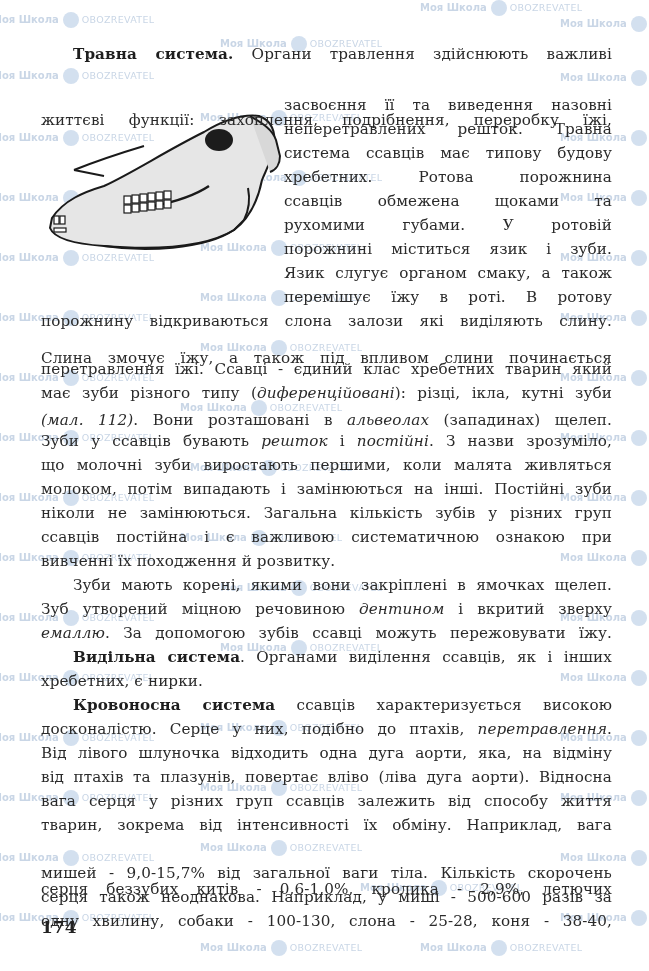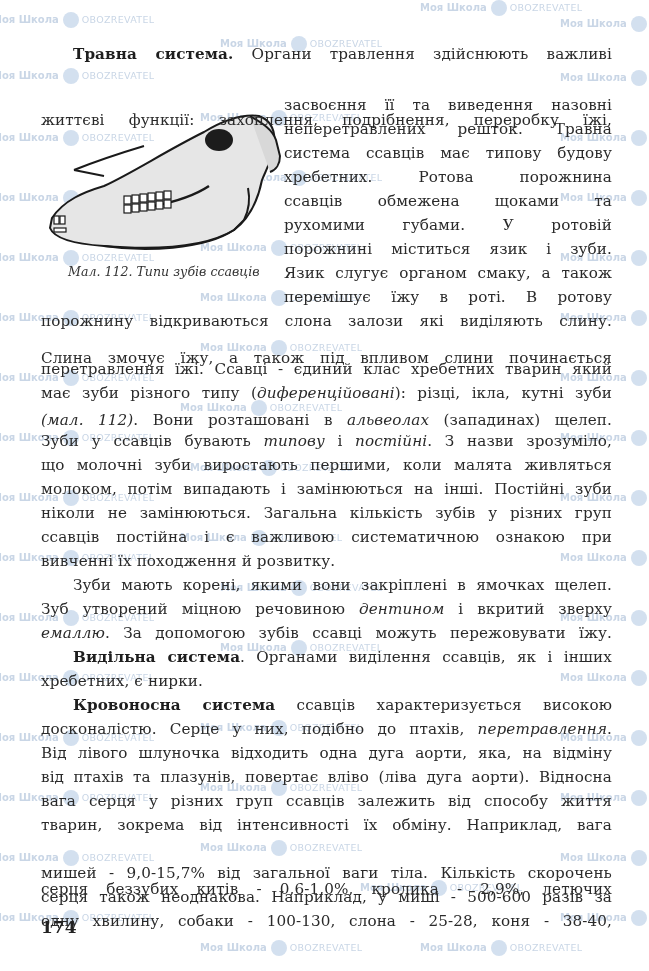--- a/index.html
+++ b/index.html
@@ -115,40 +115,39 @@
         <rect x="112" y="101" width="7" height="8"></rect>
         <rect x="120" y="100" width="7" height="8"></rect>
       <rect x="10" y="116" width="5" height="8"></rect>
         <rect x="16" y="116" width="5" height="8"></rect>
       <rect x="10" y="128" width="12" height="4"></rect>
     </g>
     <path d="M60,146 C100,152 160,150 190,130 L200,120 C205,110 206,98 204,88" stroke="#1a1a1a" stroke-width="2" fill="none"></path>
     <path d="M206,16 C216,22 228,28 232,40 L236,56 C236,64 232,70 226,72" stroke="#1a1a1a" stroke-width="2" fill="#d8d8d8"></path>
   </svg>
 
-  <div class="caption">Мал. 112. Типи зубів ссавців</div>
 
   <div id="lines">
       <div class="line indent" style="top: 44px;"><b>Травна система.</b><span> Органи травлення здійснюють важливі</span></div>
       <div class="line" style="top: 70px; margin-top: 40px;"><span>життєві функції: захоплення, подрібнення, переробку їжі,</span></div>
       <div class="line right" style="top: 95px;"><span>засвоєння її та виведення назовні</span></div>
       <div class="line right" style="top: 119px;"><span>неперетравлених решток. Травна</span></div>
       <div class="line right" style="top: 143px;"><span>система ссавців має типову будову</span></div>
       <div class="line right" style="top: 167px;"><span>хребетних. Ротова порожнина</span></div>
       <div class="line right" style="top: 191px;"><span>ссавців обмежена щоками та</span></div>
       <div class="line right" style="top: 215px;"><span>рухомими губами. У ротовій</span></div>
       <div class="line right" style="top: 239px;"><span>порожнині міститься язик і зуби.</span></div>
       <div class="line right" style="top: 263px;"><span>Язик слугує органом смаку, а також</span></div>
       <div class="line right" style="top: 287px;"><span>перемішує їжу в роті. В ротову</span></div>
       <div class="line" style="top: 311px;"><span>порожнину відкриваються слона залози які виділяють слину.</span></div>
       <div class="line" style="top: 335px; margin-top: 13px;"><span>Слина змочує їжу, а також під впливом слини починається</span></div>
       <div class="line" style="top: 359px;"><span>перетравлення їжі. Ссавці - єдиний клас хребетних тварин який</span></div>
       <div class="line" style="top: 383px;"><span>має зуби різного типу (</span><i>диференційовані</i><span>): різці, ікла, кутні зуби</span></div>
       <div class="line" style="top: 410px;"><i>(мал. 112)</i><span>. Вони розташовані в </span><i>альвеолах</i><span> (западинах) щелеп.</span></div>
-      <div class="line" style="top: 431px;"><span>Зуби у ссавців бувають </span><i>типову</i><span> і </span><i>постійні</i><span>. З назви зрозуміло,</span></div>
+      <div class="line" style="top: 431px;"><span>Зуби у ссавців бувають </span><i>решток</i><span> і </span><i>постійні</i><span>. З назви зрозуміло,</span></div>
       <div class="line" style="top: 455px;"><span>що молочні зуби виростають першими, коли малята живляться</span></div>
       <div class="line" style="top: 479px;"><span>молоком, потім випадають і замінюються на інші. Постійні зуби</span></div>
       <div class="line" style="top: 503px;"><span>ніколи не замінюються. Загальна кількість зубів у різних груп</span></div>
       <div class="line" style="top: 527px;"><span>ссавців постійна і є важливою систематичною ознакою при</span></div>
       <div class="line short" style="top: 551px;"><span>вивченні їх походження й розвитку.</span></div>
       <div class="line indent" style="top: 575px;"><span>Зуби мають корені, якими вони закріплені в ямочках щелеп.</span></div>
       <div class="line" style="top: 599px;"><span>Зуб утворений міцною речовиною </span><i>дентином</i><span> і вкритий зверху</span></div>
       <div class="line" style="top: 623px;"><i>емаллю</i><span>. За допомогою зубів ссавці можуть пережовувати їжу.</span></div>
       <div class="line indent" style="top: 647px;"><b>Видільна система</b><span>. Органами виділення ссавців, як і інших</span></div>
       <div class="line short" style="top: 671px;"><span>хребетних, є нирки.</span></div>

